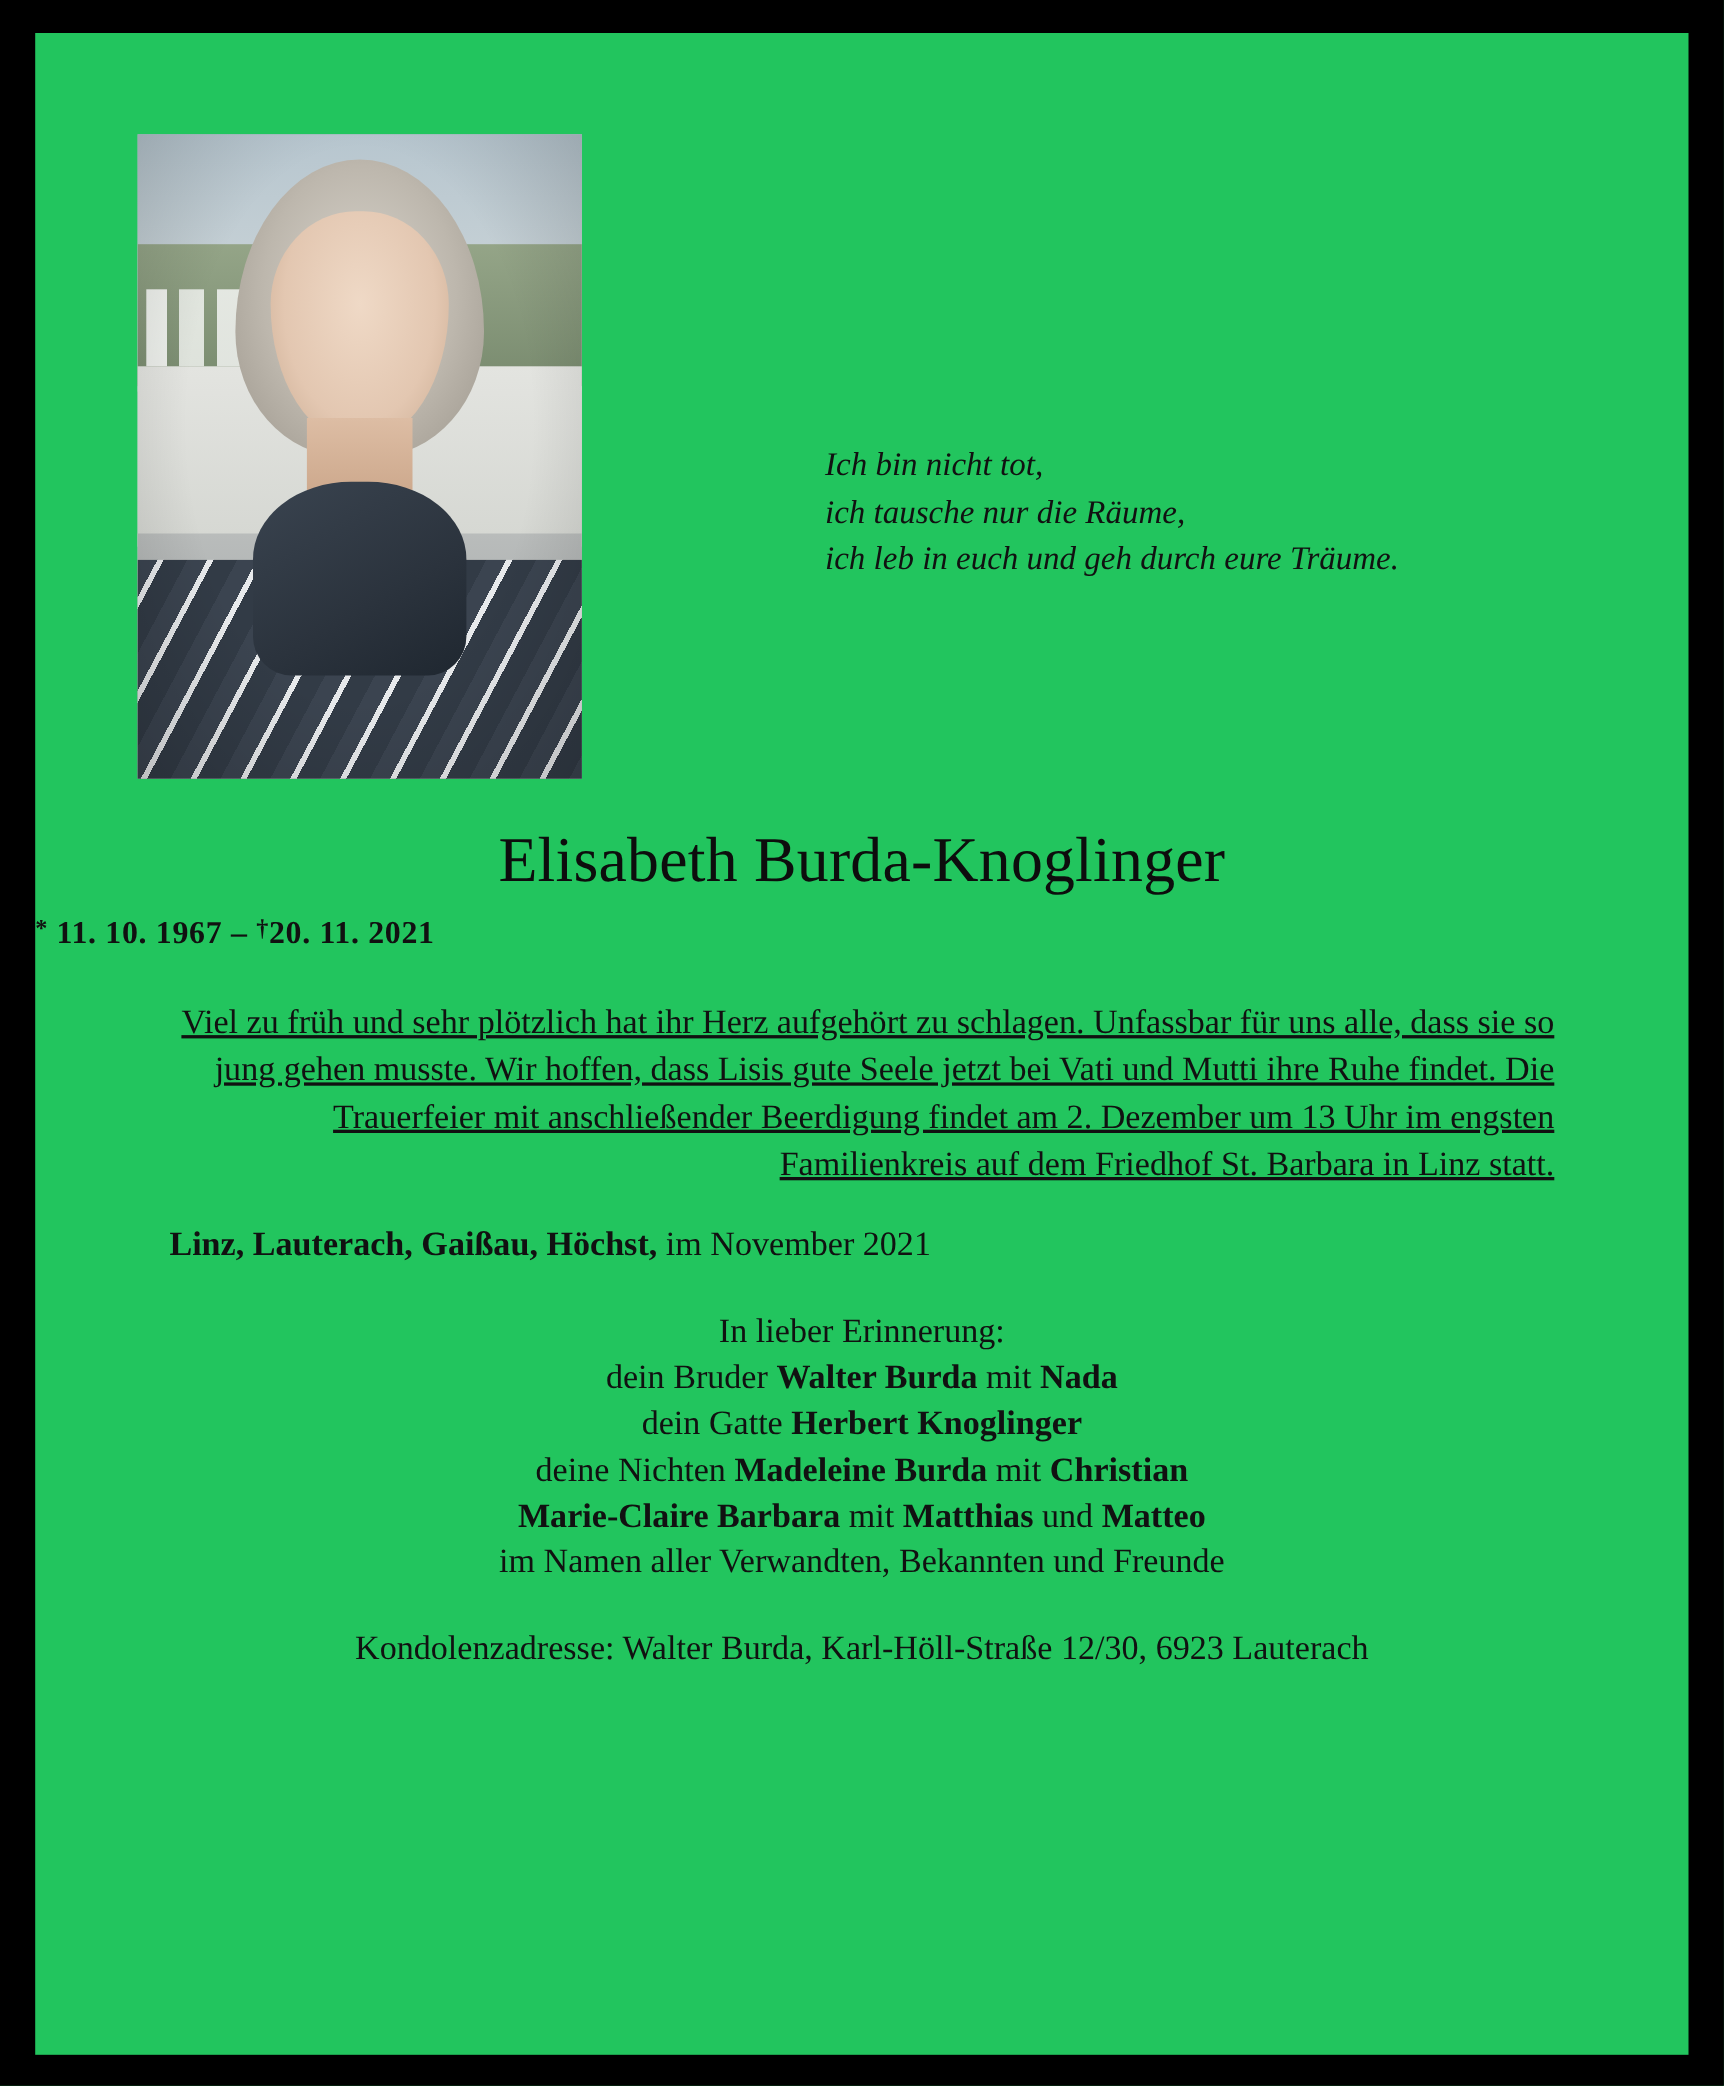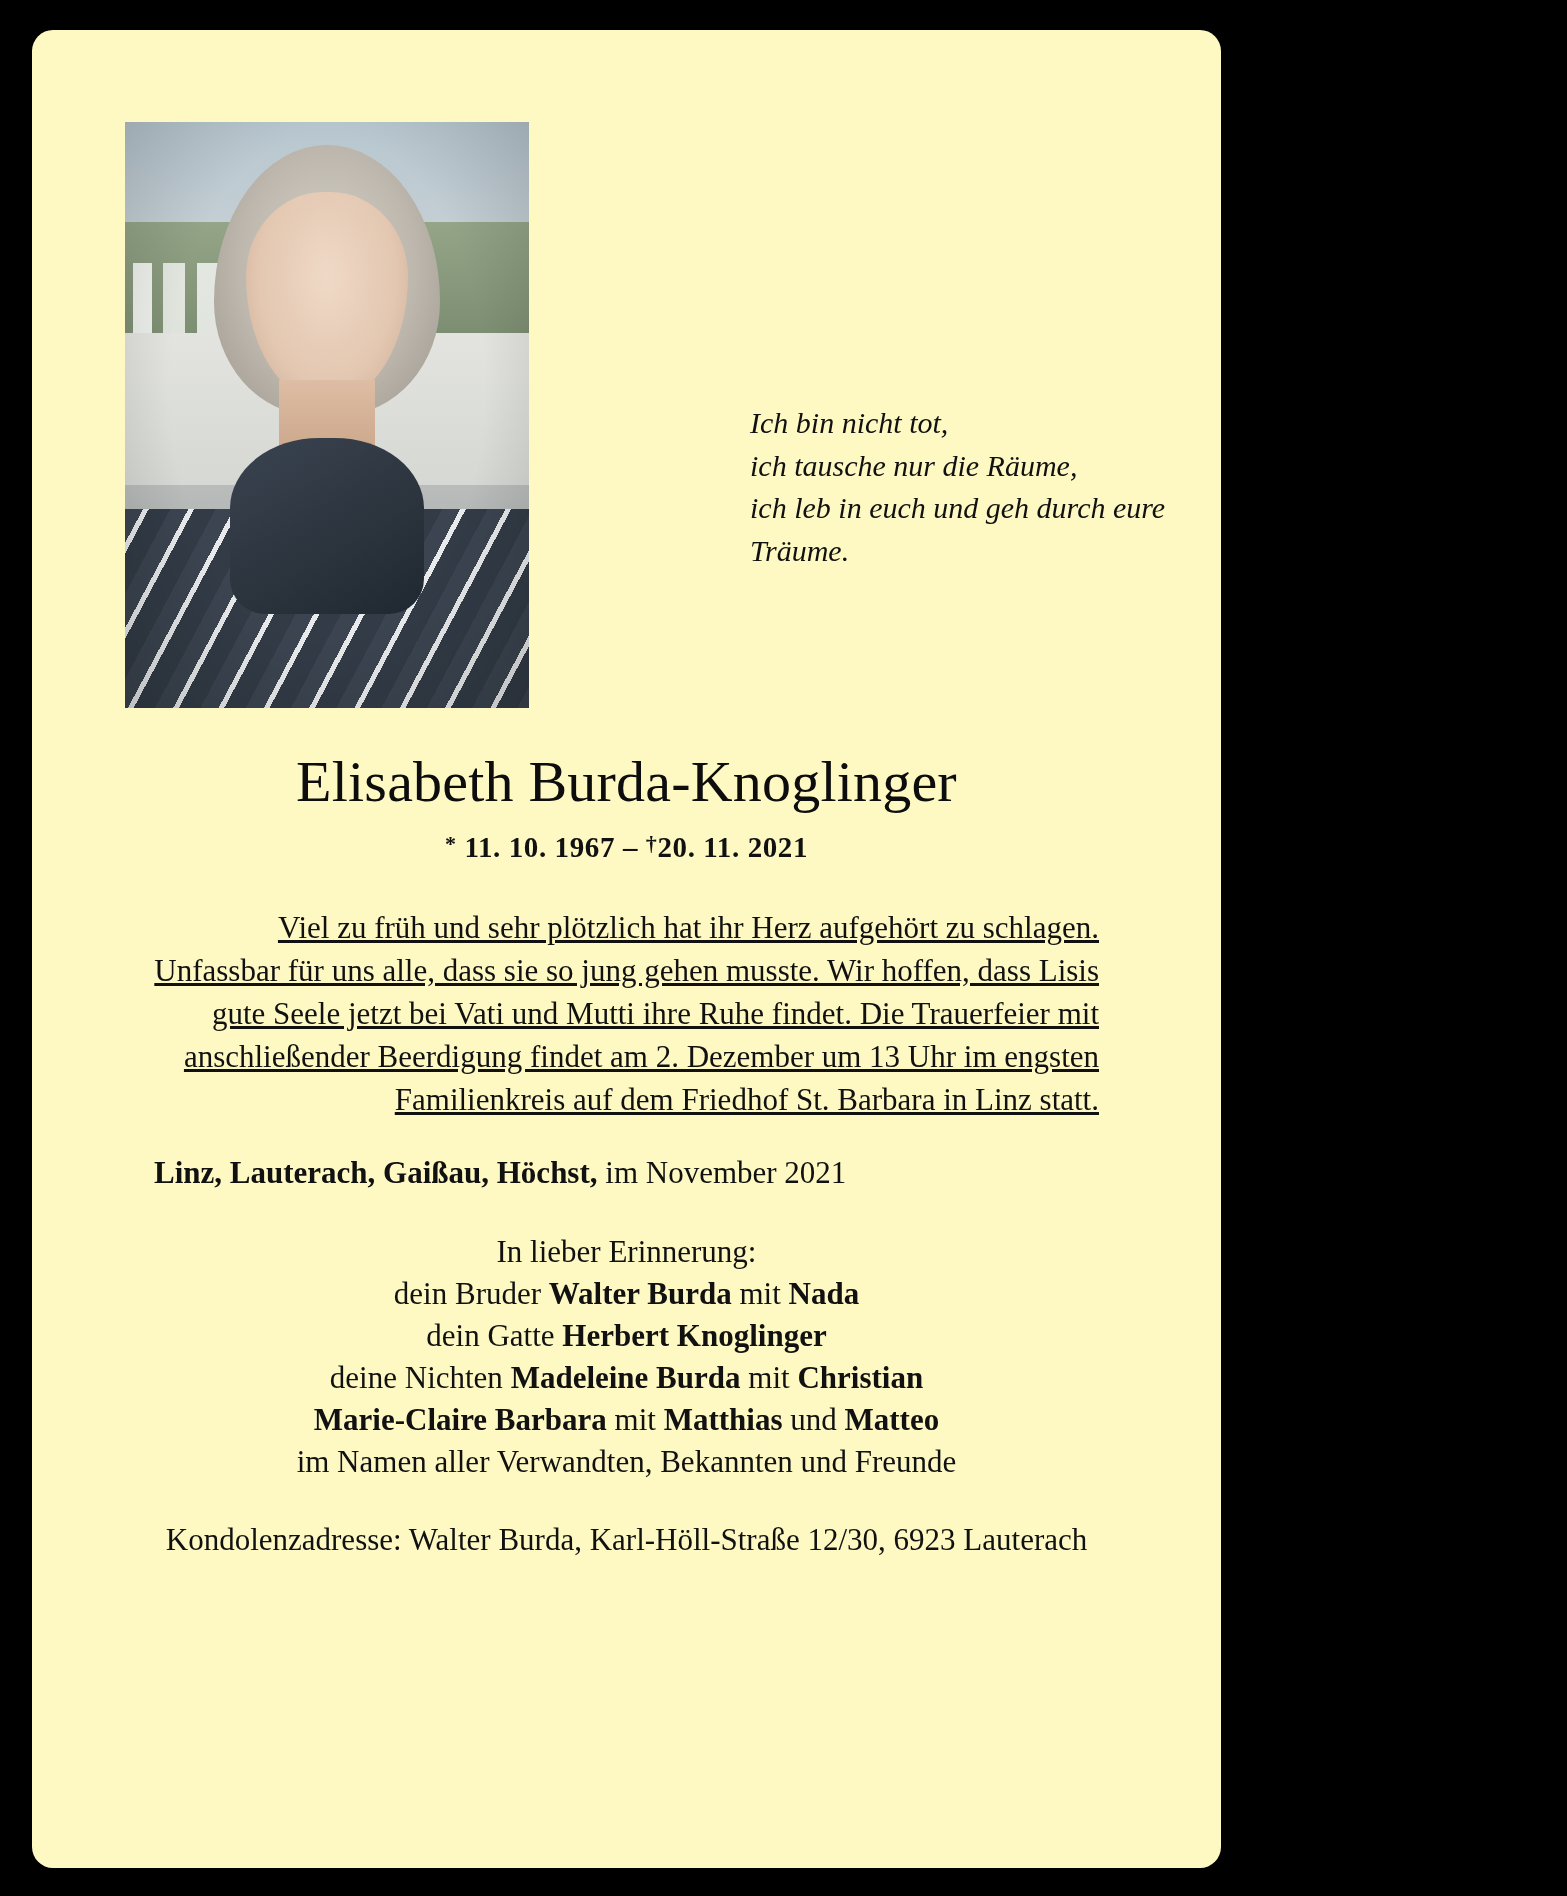--- a/index.html
+++ b/index.html
@@ -11,26 +11,25 @@
   body {
     width: 1567px;
     height: 1896px;
     font-family: "Liberation Serif", serif;
     -webkit-font-smoothing: antialiased;
   }
   .page {
     position: absolute;
     left: 32px;
     top: 30px;
-    width: 1189px;
+    width: 1503px;
     height: 1838px;
-    background: #fef9c3;
+    background: #22c55e;
     box-sizing: border-box;
     overflow: hidden;
-    border-radius: 21px;
   }
   .inner {
     position: relative;
     width: 100%;
     height: 100%;
   }
 
   
   .top-row {
     position: relative;
@@ -132,21 +131,20 @@
   
   .name {
     text-align: center;
     font-size: 58px;
     line-height: 1.05;
     letter-spacing: .2px;
     color: #0d0d0d;
     margin-top: 22px;
   }
   .dates {
-    text-align: center;
     font-size: 29px;
     font-weight: bold;
     letter-spacing: .6px;
     color: #111111;
     margin-top: 18px;
   }
   .dates .sym { font-size: 22px; vertical-align: 6px; }
 
   
   .obit {

